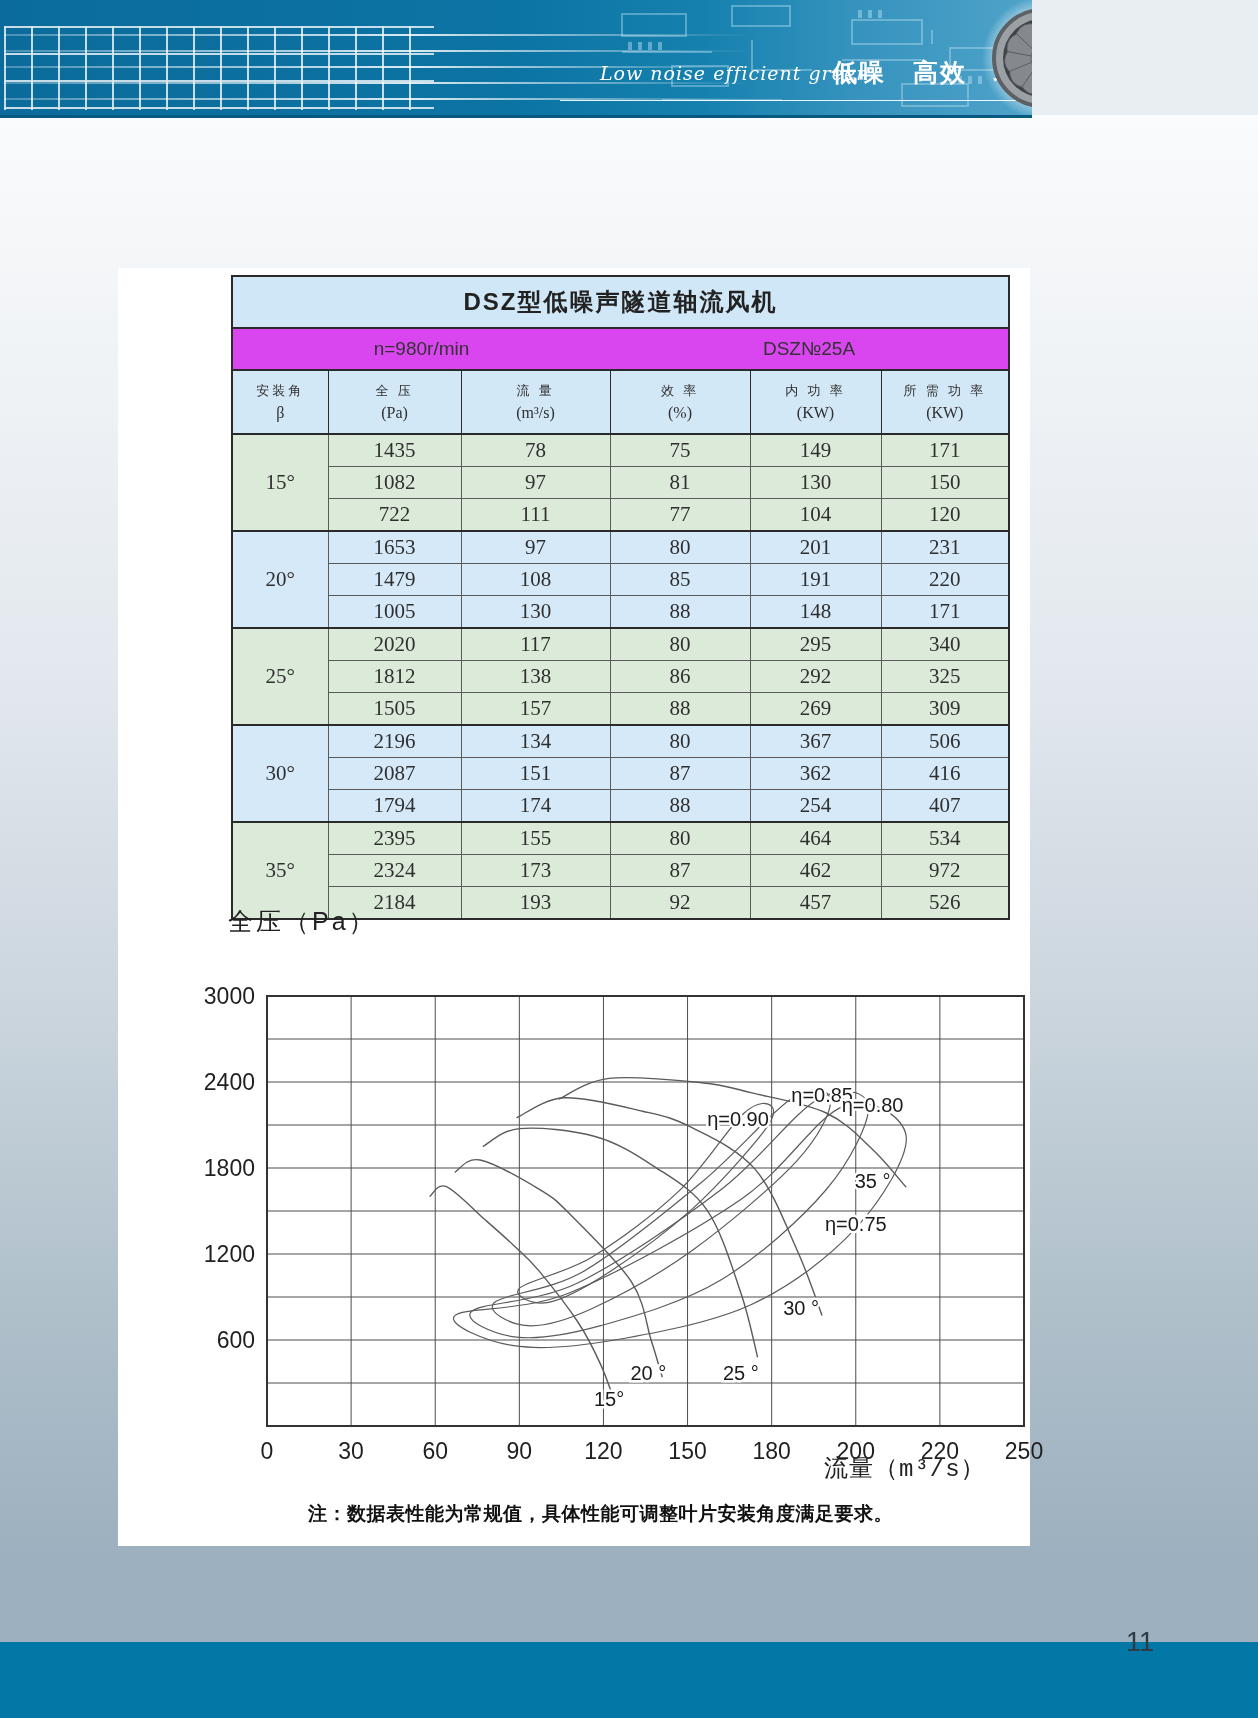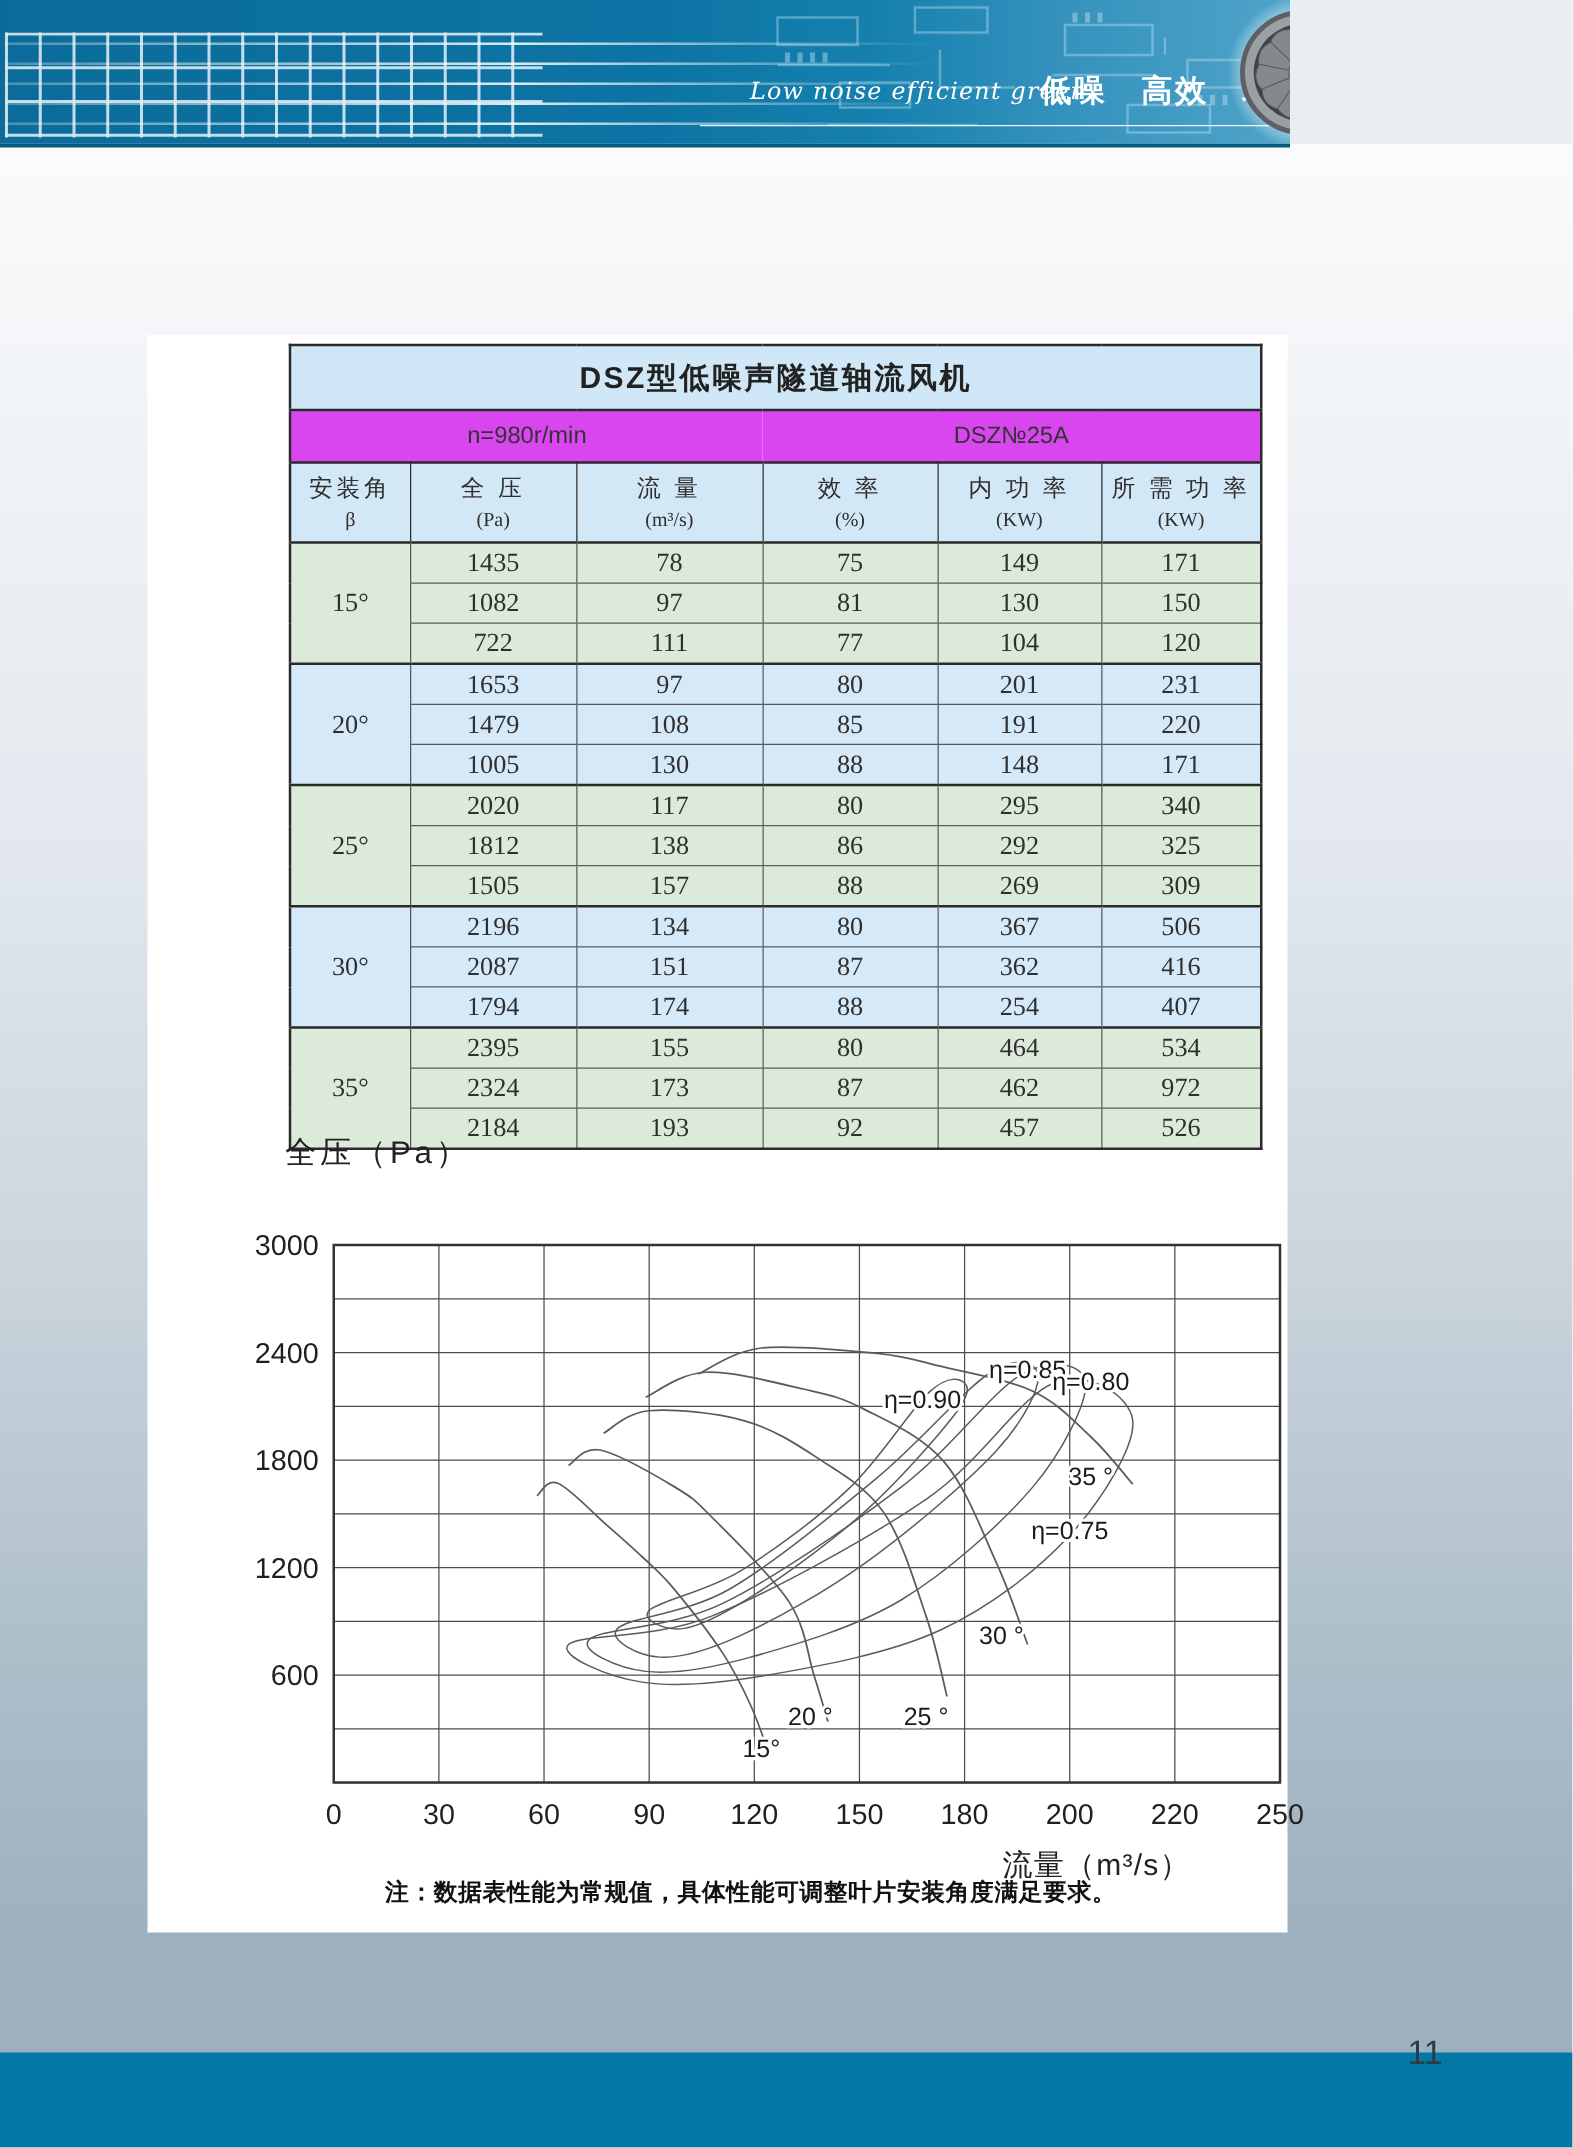--- a/index.html
+++ b/index.html
@@ -54,36 +54,35 @@
   table.spec td{border:1px solid #5a5a5a;text-align:center;vertical-align:middle;padding:0;}
   tr.t-title td{
     height:50px;background:#cfe7f6;border-bottom:2px solid #2a2a2a;
     font-family:"Liberation Sans",sans-serif;font-size:24px;font-weight:600;letter-spacing:2px;color:#222;
   }
   tr.t-sub td{
     height:40px;background:#d946ef;border-bottom:2px solid #2a2a2a;border-left:none;border-right:none;
     font-family:"Liberation Sans",sans-serif;font-size:19px;color:#333;
   }
   tr.t-head td{height:62px;background:#d3e8f6;border-bottom:2px solid #2a2a2a;border-color:#2a2a2a;}
-  tr.t-head .h1{font-size:19px;letter-spacing:3px;}
+  tr.t-head .h1{font-size:13px;letter-spacing:3px;}
   tr.t-head .h2{font-size:16px;margin-top:4px;}
   tbody.spec-body td{height:31px;font-size:21px;}
   tbody.spec-body tr.grp-green td{background:#dcebd9;}
   tbody.spec-body tr.grp-blue td{background:#d5e9f9;}
   tbody.spec-body tr.grp-first td{border-top:2px solid #2a2a2a;}
   tbody.spec-body td.angle{font-size:21px;}
   
   .y-axis-title{
     position:absolute;left:228px;top:905px;font-size:25px;color:#222;letter-spacing:3px;
     font-family:"Liberation Sans",sans-serif;
   }
   .x-axis-title{
-    position:absolute;left:802px;top:1452px;font-size:24px;color:#222;letter-spacing:1px;
-    font-family:Liberation Sans, sans-serif;
-    margin-top:24px;
+    position:absolute;left:824px;top:1452px;font-size:24px;color:#222;letter-spacing:1px;
+    font-family:Liberation Mono, monospace;
   }
   #perf-chart{position:absolute;left:150px;top:958px;}
   #perf-chart text{font-family:"Liberation Sans",sans-serif;}
   #perf-chart .tick{font-size:23px;fill:#1f1f1f;}
   #perf-chart .clabel{font-size:20px;fill:#1b1b1b;stroke:#ffffff;stroke-width:5px;paint-order:stroke;}
   
   .note{
     position:absolute;left:308px;top:1501px;font-size:19px;font-weight:600;color:#111;
     font-family:"Liberation Sans",sans-serif;letter-spacing:.5px;
   }

